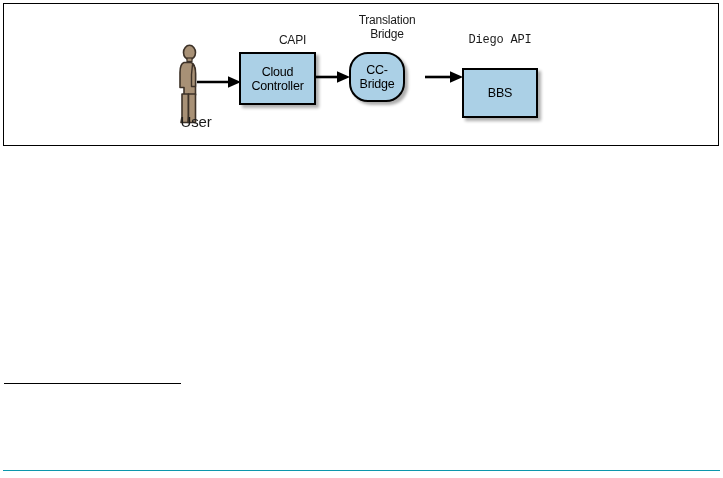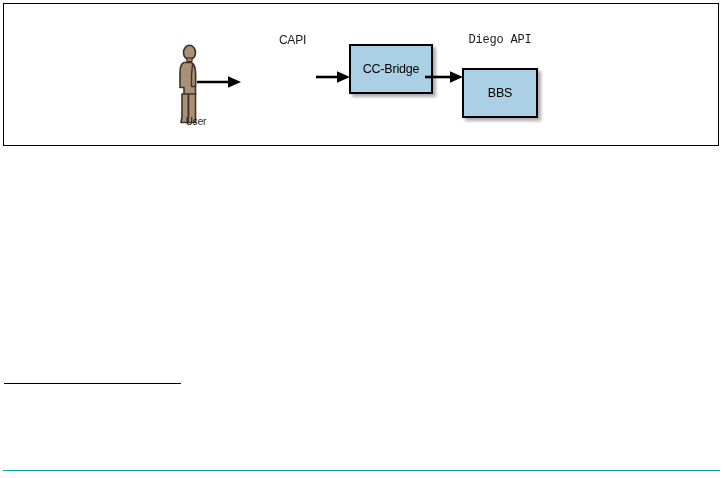--- a/index.html
+++ b/index.html
@@ -60,21 +60,21 @@
     line-height: 14px;
     letter-spacing: -0.2px;
   }
   .proc-box .box-label {
     display: block;
     padding: 0 2px;
     white-space: pre-line;
   }
 
   #box-cloud-controller { left: 235px; top: 48px; width: 77px; height: 53px; }
-  #box-cc-bridge        { left: 345px; top: 40px; width: 84px; height: 50px; }
+  #box-cc-bridge        { left: 345px; top: 48px; width: 56px; height: 50px; border-radius: 19px; }
   #box-bbs              { left: 458px; top: 64px; width: 76px; height: 50px; }
 
   
   .box-caption {
     position: absolute;
     text-align: center;
     color: #1a1a1a;
     font-family: "Liberation Sans", sans-serif;
     font-size: 12px;
     line-height: 14px;
@@ -95,21 +95,21 @@
   }
   #actor-user svg { display: block; }
   #caption-user {
     position: absolute;
     left: 163px;
     top: 111px;
     width: 58px;
     text-align: center;
     color: #1a1a1a;
     font-family: "Liberation Sans", sans-serif;
-    font-size: 10px;
+    font-size: 15px;
     line-height: 14px;
     letter-spacing: -0.2px;
   }
 
   
   .connector {
     position: absolute;
     height: 14px;
   }
   .connector svg { display: block; }
@@ -186,32 +186,38 @@
       </div>
       <div id="caption-user">User</div>
 
       <div class="connector" id="arrow-user-to-cc">
         <svg width="45" height="14" viewBox="0 0 45 14" xmlns="http://www.w3.org/2000/svg">
           <line x1="0" y1="7" x2="33" y2="7" stroke="#000000" stroke-width="2.6"></line>
           <polygon points="31,1.2 44,7 31,12.8" fill="#000000"></polygon>
         </svg>
       </div>
 
+      <div class="proc-box" id="box-cloud-controller">
+        <span class="box-label">Cloud
+Controller</span>
+      </div>
       <div class="box-caption" id="caption-capi">CAPI</div>
 
       <div class="connector" id="arrow-cc-to-bridge">
         <svg width="35" height="14" viewBox="0 0 35 14" xmlns="http://www.w3.org/2000/svg">
           <line x1="0" y1="7" x2="23" y2="7" stroke="#000000" stroke-width="2.6"></line>
           <polygon points="21,1.2 34,7 21,12.8" fill="#000000"></polygon>
         </svg>
       </div>
 
       <div class="proc-box" id="box-cc-bridge">
         <span class="box-label">CC-Bridge</span>
       </div>
+      <div class="box-caption" id="caption-translation">Translation
+Bridge</div>
 
       <div class="connector" id="arrow-bridge-to-bbs">
         <svg width="39" height="14" viewBox="0 0 39 14" xmlns="http://www.w3.org/2000/svg">
           <line x1="0" y1="7" x2="27" y2="7" stroke="#000000" stroke-width="2.6"></line>
           <polygon points="25,1.2 38,7 25,12.8" fill="#000000"></polygon>
         </svg>
       </div>
 
       <div class="proc-box" id="box-bbs">
         <span class="box-label">BBS</span>

